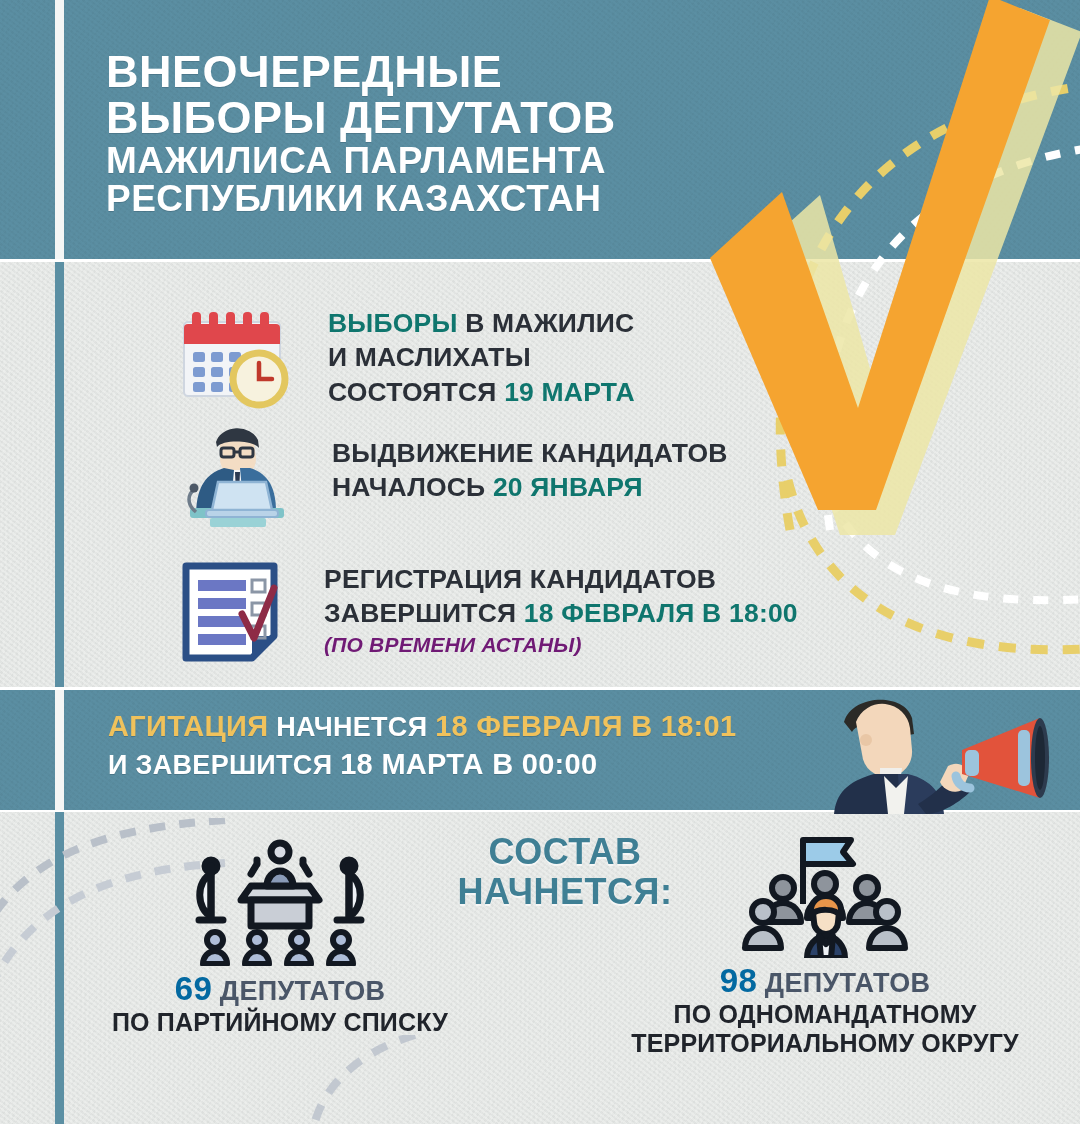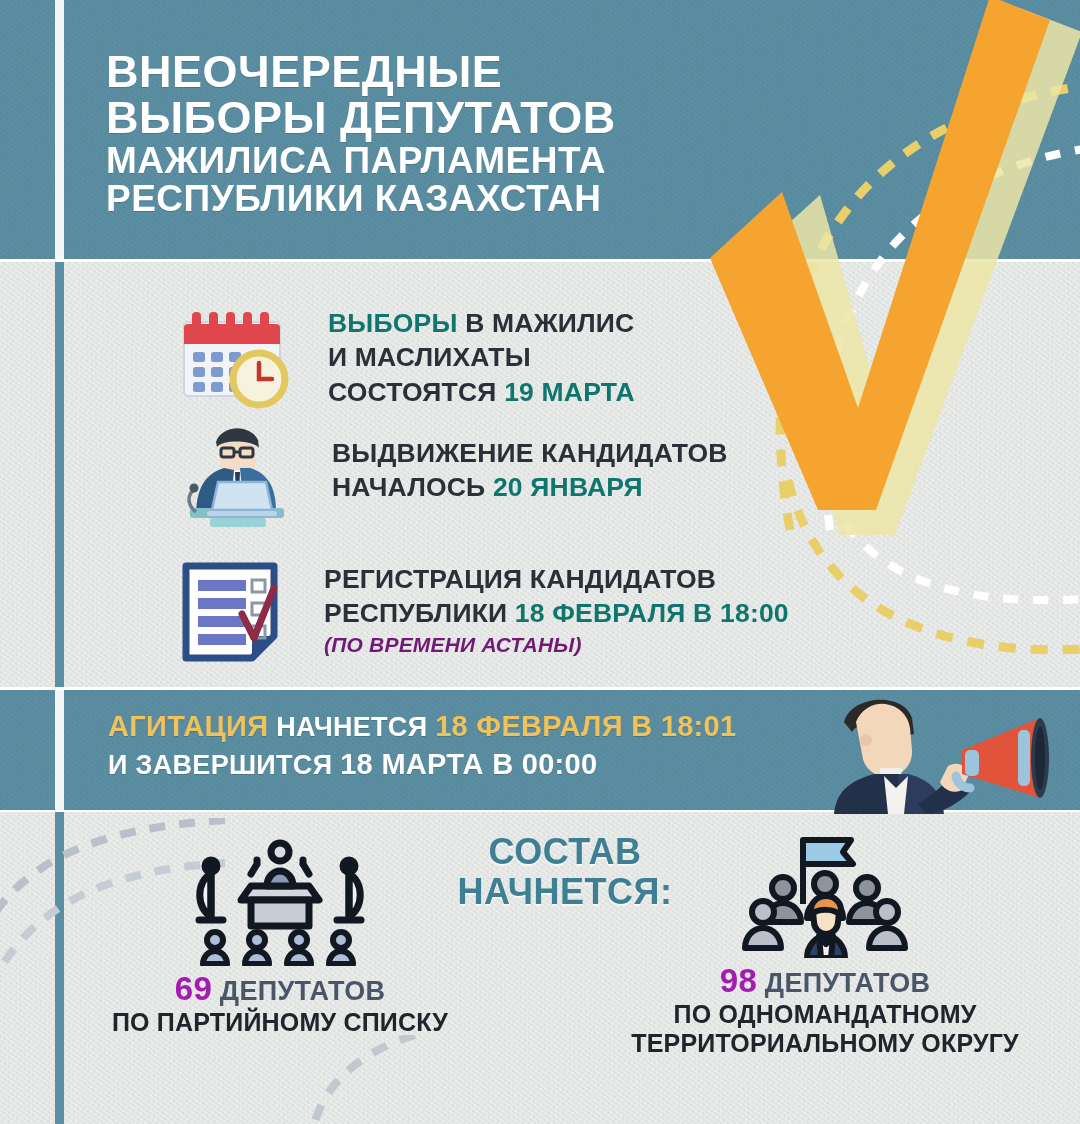--- a/index.html
+++ b/index.html
@@ -178,21 +178,21 @@
   .stat { position: absolute; z-index: 6; text-align: center; }
   .stat-icon { display: flex; justify-content: center; }
   .stat-main {
     margin-top: 4px;
     font-size: 27px;
     font-weight: 800;
     color: #4a5668;
     letter-spacing: .3px;
     white-space: nowrap;
   }
-  .stat-main .num { color: #a21caf; font-size: 33px; }
+  .stat-main .num { color: #0369a1; font-size: 33px; }
   .stat-sub {
     font-size: 25px;
     font-weight: 700;
     color: #20242b;
     letter-spacing: .2px;
     line-height: 1.16;
     white-space: nowrap;
   }
 
   #stat-left  { left: 70px;  top: 838px; width: 420px; }
@@ -334,21 +334,21 @@
           <rect x="76" y="22" width="13" height="12"></rect>
           <rect x="76" y="45" width="13" height="12"></rect>
           <rect x="76" y="68" width="13" height="12"></rect>
         </g>
         <path d="M66 56 L 78 80 L 98 30" fill="none" stroke="#8e2b46" stroke-width="7" stroke-linecap="round" stroke-linejoin="round"></path>
       </svg>
     </div>
     <div class="row-text">
       <div>РЕГИСТРАЦИЯ КАНДИДАТОВ</div>
       <div>
-        <span>РЕСПУБЛИКИ </span><span class="hl">18 ФЕВРАЛЯ В 18:00</span>
+        <span>ЗАВЕРШИТСЯ </span><span class="hl">18 ФЕВРАЛЯ В 18:00</span>
       </div>
       <div class="row-note">(ПО ВРЕМЕНИ АСТАНЫ)</div>
     </div>
   </div>
 
   <div class="band band-teal" id="band-agit">
     <div class="paper-tex on-teal"></div>
     <div class="vrule vrule-white" style="top:0;height:122px;"></div>
   </div>
   <div class="seam" style="top:687px;"></div>

